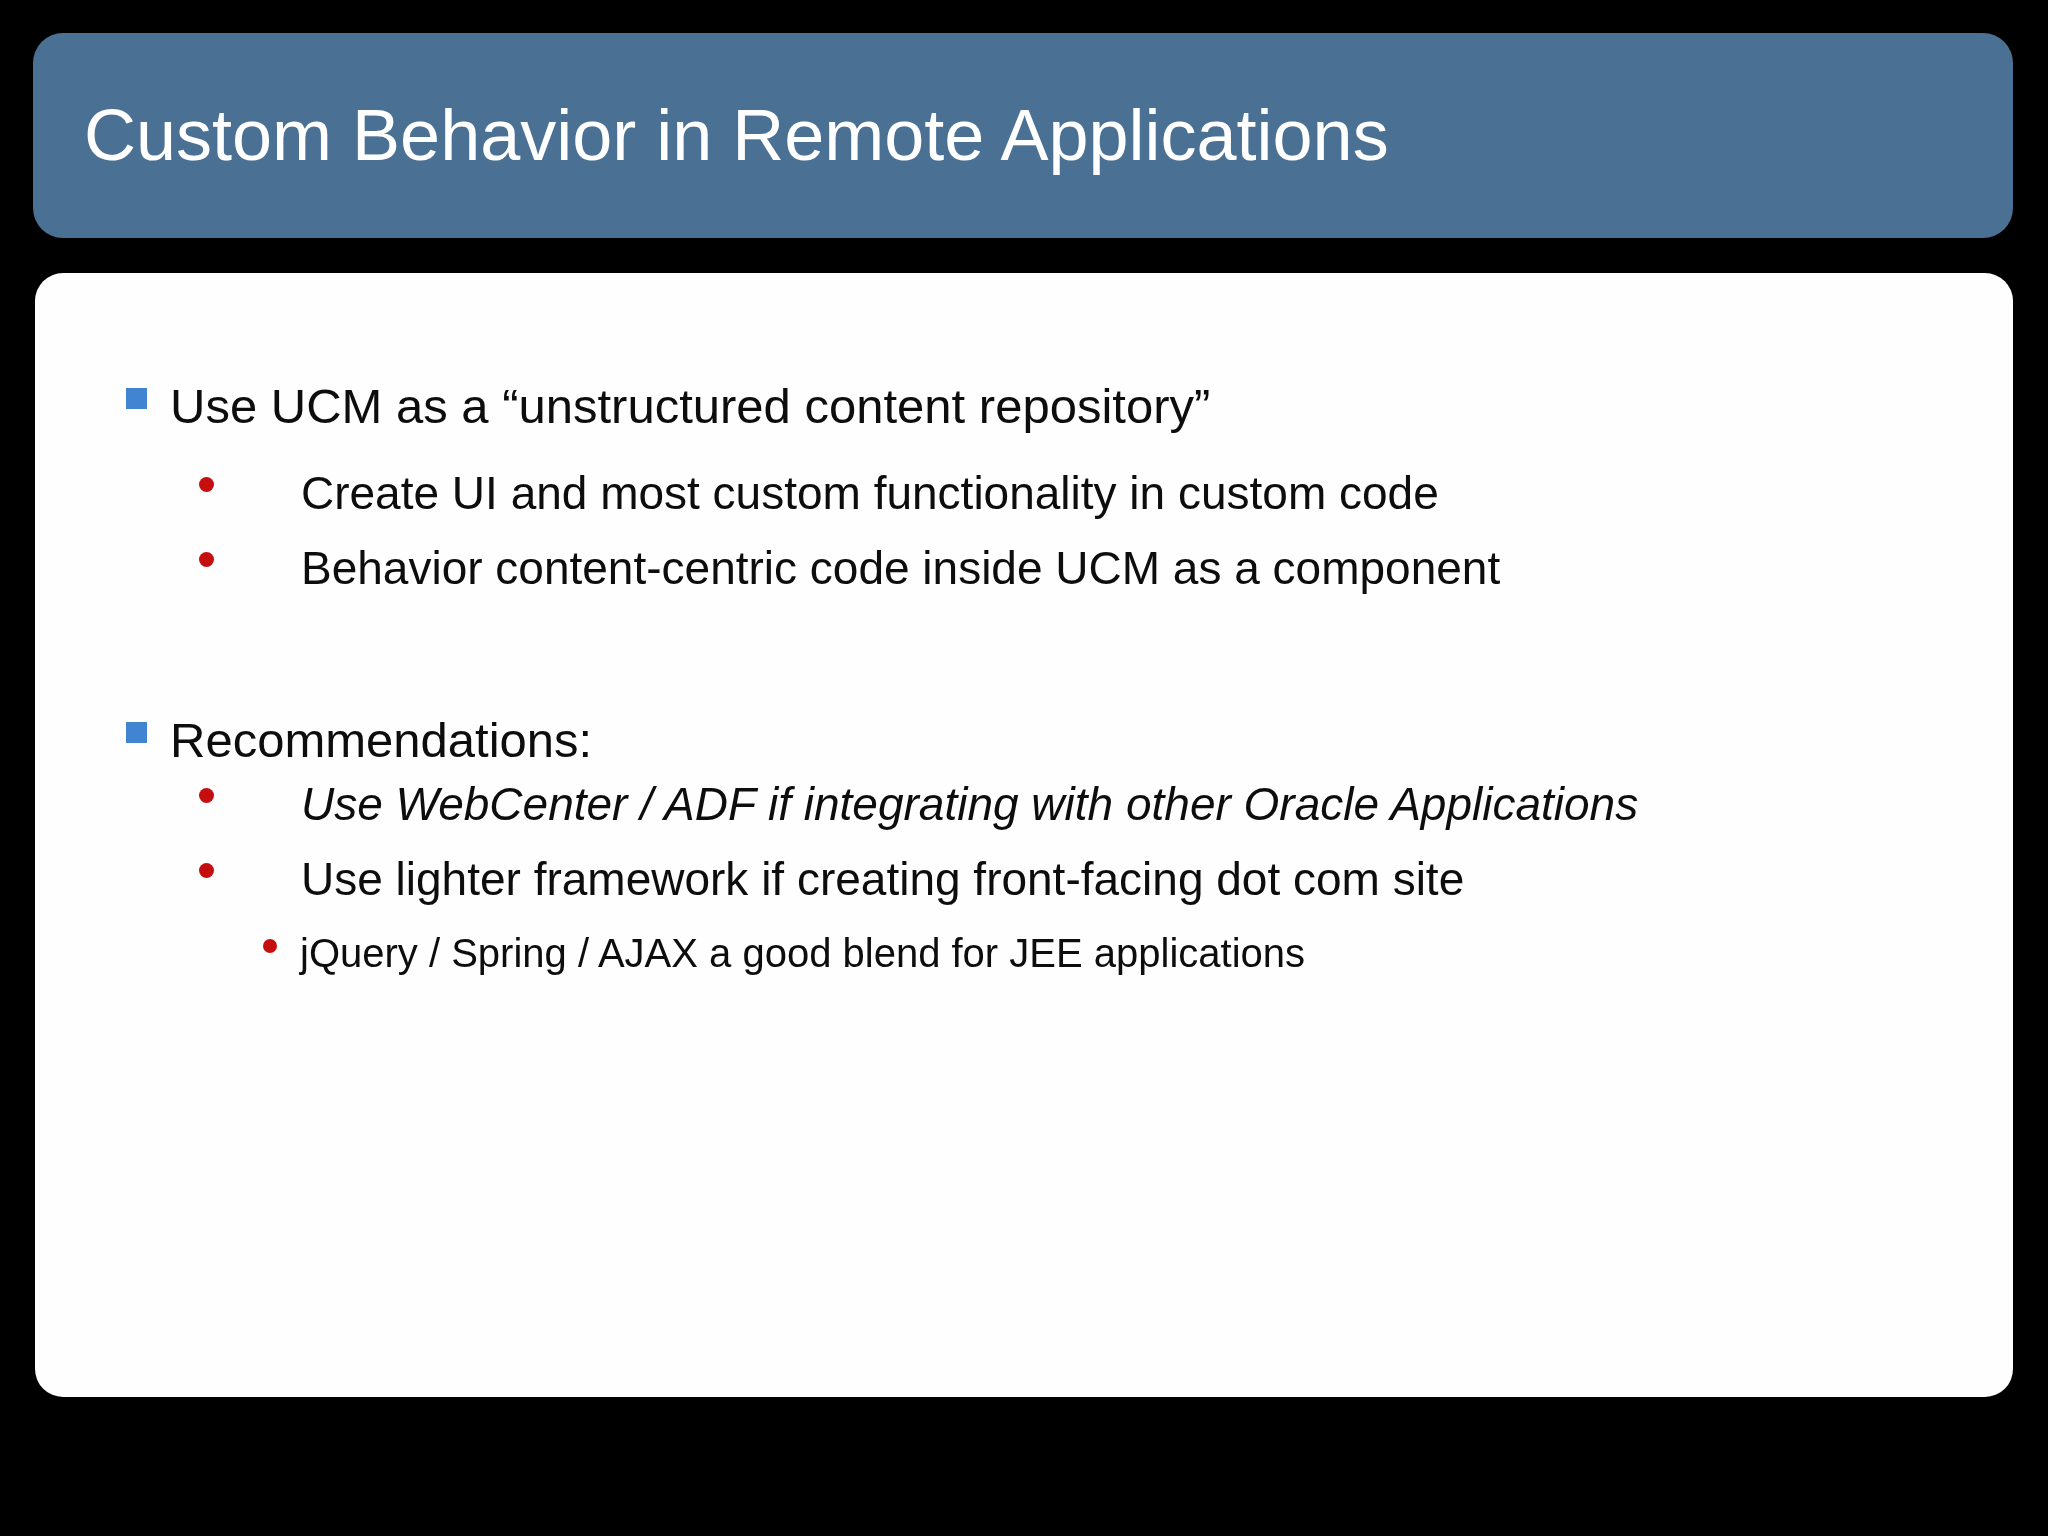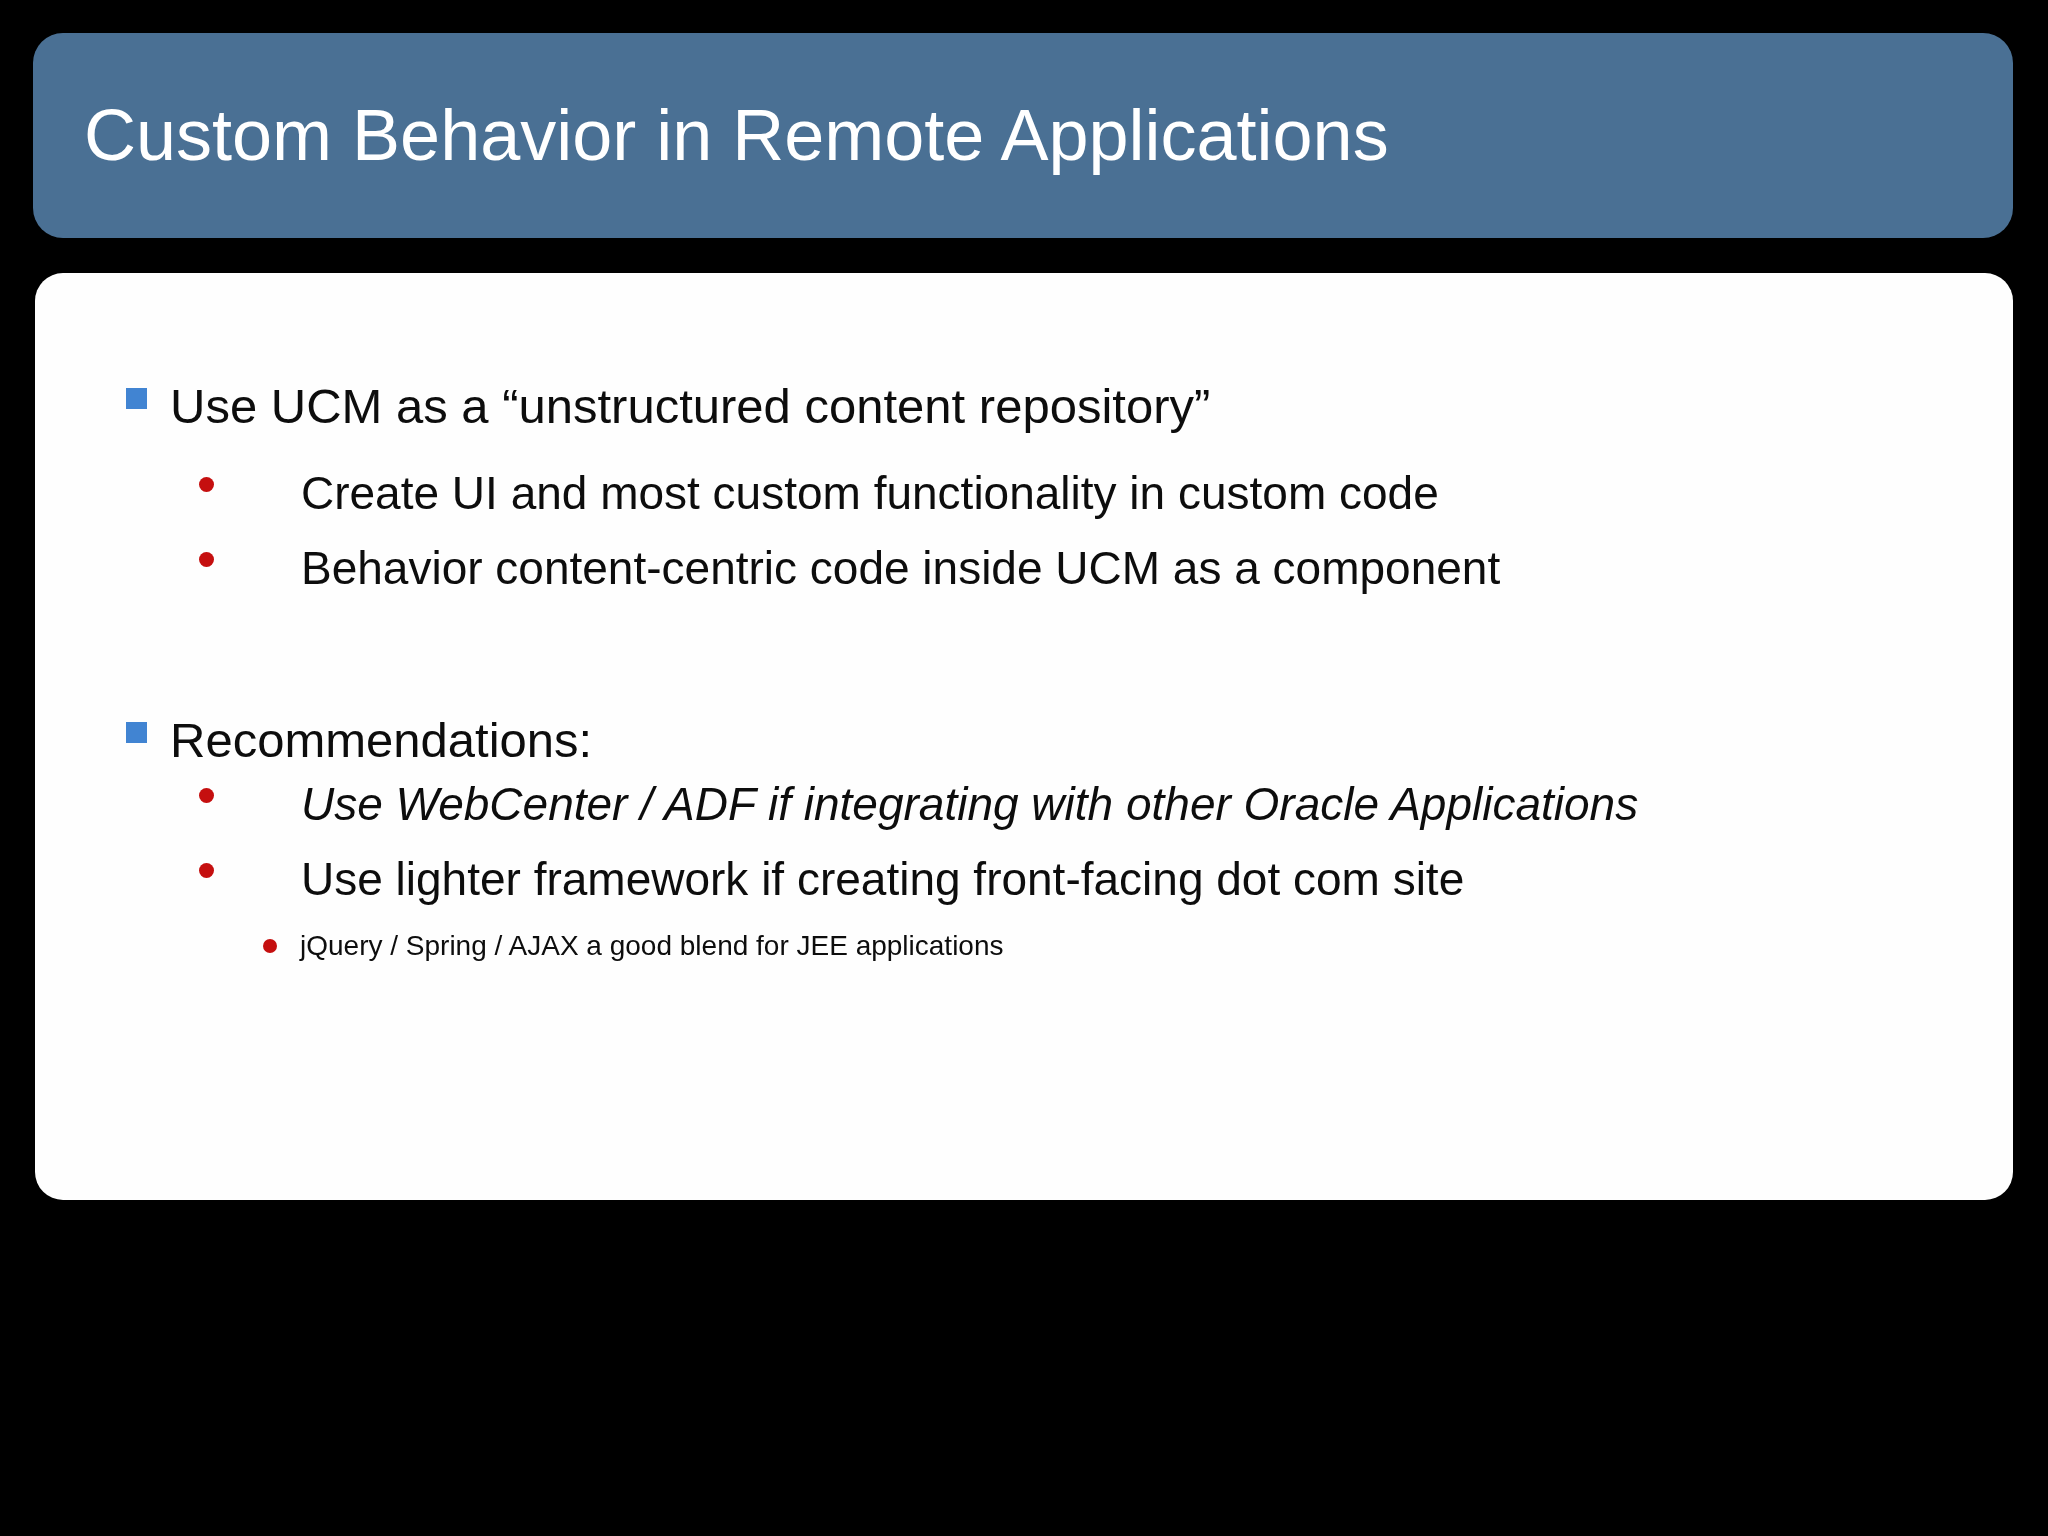--- a/index.html
+++ b/index.html
@@ -34,35 +34,35 @@
     line-height: 1.1;
     padding-left: 51px;
     letter-spacing: 0px;
     white-space: nowrap;
   }
   .content-panel {
     position: absolute;
     left: 35px;
     top: 273px;
     width: 1978px;
-    height: 927px;
+    height: 1124px;
     background: var(--panel-bg, #fff);
     border-radius: 28px;
   }
   .bullet-row {
     position: absolute;
     display: flex;
     align-items: flex-start;
     color: var(--text-color, #0d0d0d);
     white-space: nowrap;
   }
   .bullet-row .btext { line-height: 1.2; }
   .lvl1 { left: 91px;  font-size: 49px; }
   .lvl2 { left: 164px; font-size: 46px; gap: 48px; }
-  .lvl3 { left: 228px; font-size: 28px; }
+  .lvl3 { left: 228px; font-size: 40px; }
   .marker { flex: none; display: inline-block; }
   .lvl1 .marker {
     width: 21px; height: 21px;
     background: var(--sq-bullet, #4184D2);
     margin-top: 11px; margin-right: 23px;
   }
   .lvl2 .marker {
     width: 15px; height: 15px; border-radius: 50%;
     background: var(--dot-bullet, #C50F0F);
     margin-top: 11px; margin-right: 39px;

